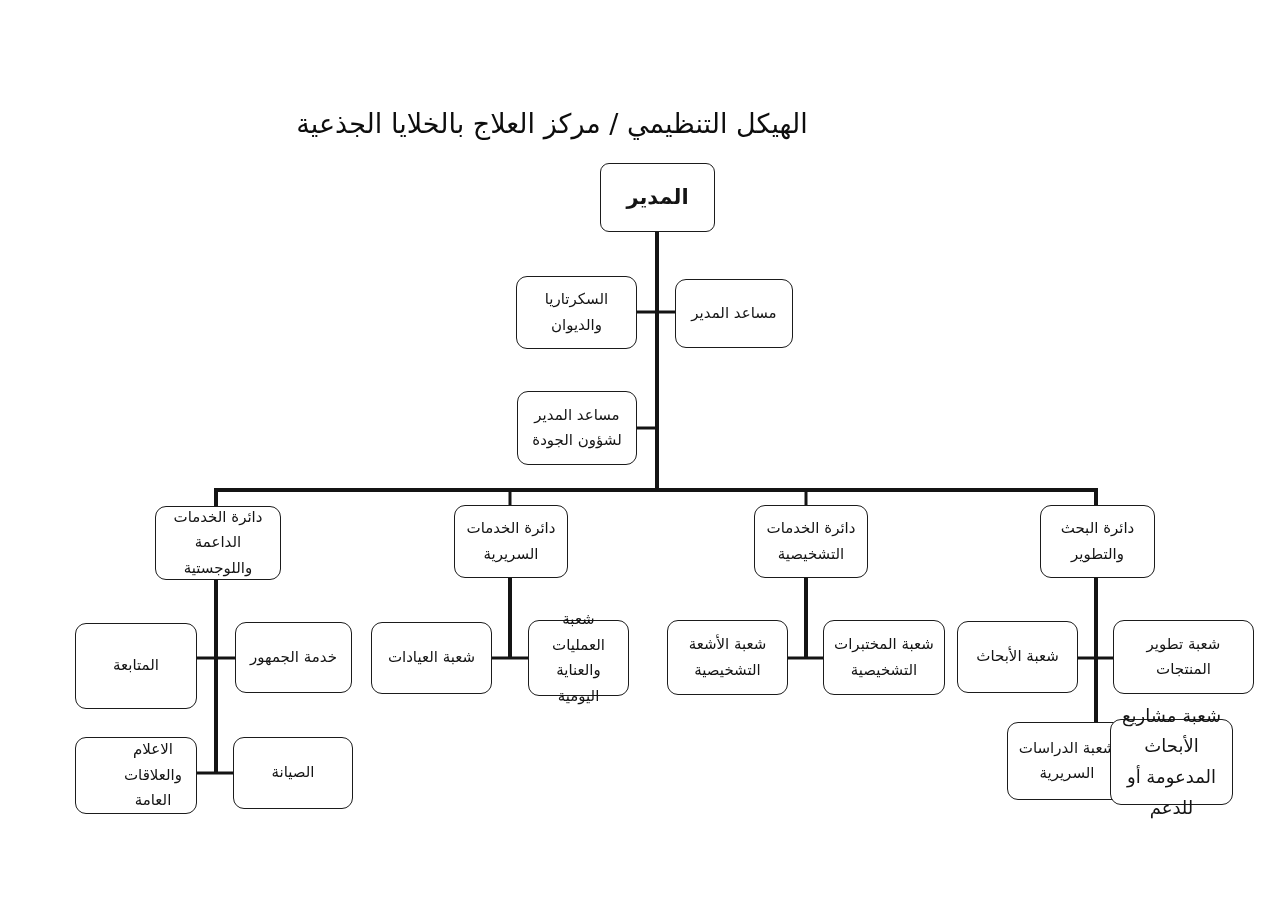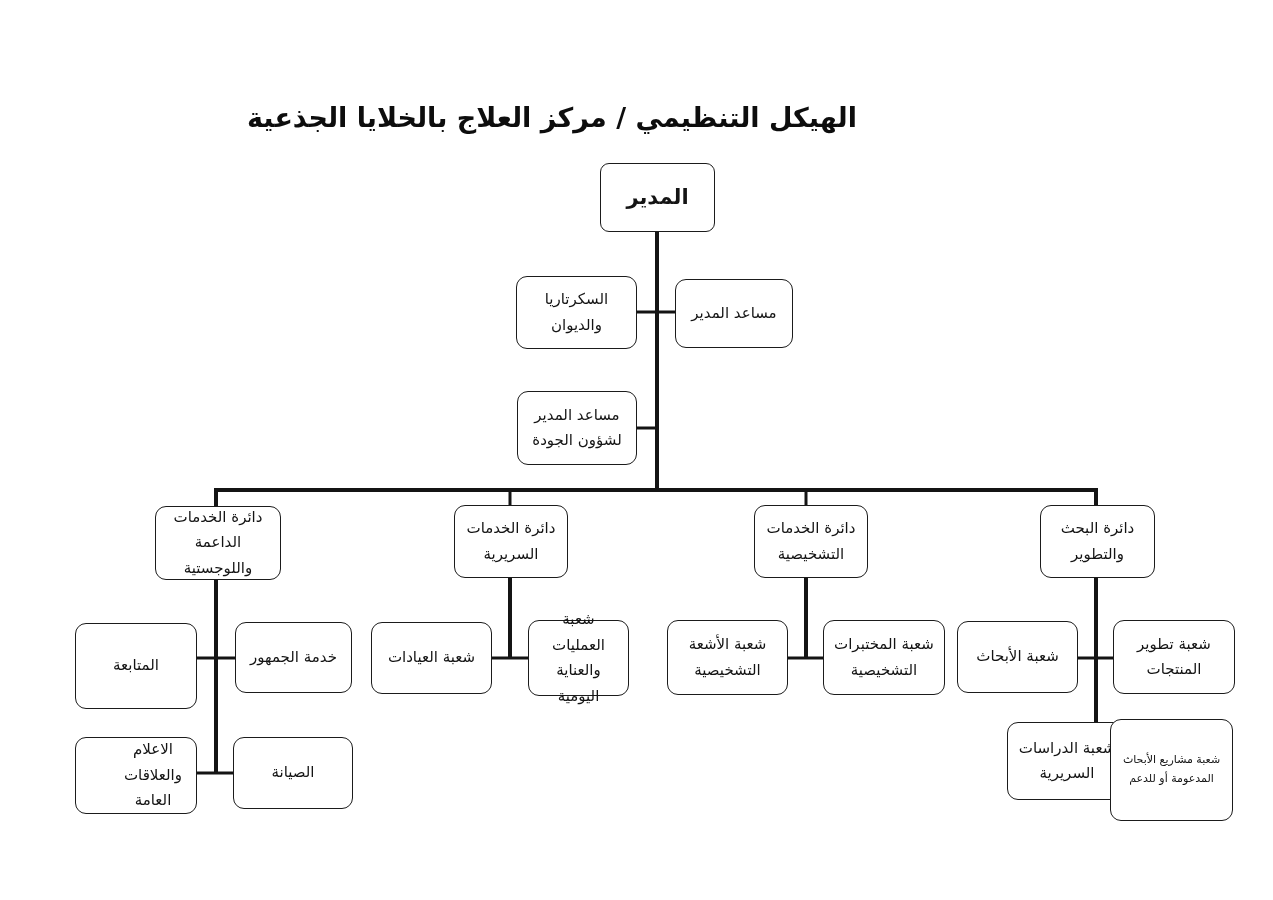--- a/index.html
+++ b/index.html
@@ -8,26 +8,26 @@
   .canvas {
     position: relative;
     width: 1273px;
     height: 900px;
     background: #ffffff;
     overflow: hidden;
   }
   .chart-title {
     position: absolute;
     left: 0;
-    top: 102px;
+    top: 108px;
     width: 1104px;
     text-align: center;
     direction: rtl;
     font-size: 27px;
-    font-weight: bold;
+    font-weight: normal;
     letter-spacing: 0.5px;
     color: #0d0d0d;
   }
   svg.lines { position: absolute; left: 0; top: 0; }
   .node {
     position: absolute;
     background: #ffffff;
     border: 1.6px solid #1b1b1b;
     border-radius: 11px;
     display: flex;
@@ -111,19 +111,19 @@
   <div class="node" style="left:371px; top:622px; width:121px; height:72px;">شعبة العيادات</div>
 
   <div class="node" style="left:528px; top:620px; width:101px; height:76px;">شعبة العمليات والعناية اليومية</div>
 
   <div class="node" style="left:667px; top:620px; width:121px; height:75px;">شعبة الأشعة التشخيصية</div>
 
   <div class="node" style="left:823px; top:620px; width:122px; height:75px;">شعبة المختبرات التشخيصية</div>
 
   <div class="node" style="left:957px; top:621px; width:121px; height:72px;">شعبة الأبحاث</div>
 
-  <div class="node" style="left:1113px; top:620px; width:122px; height:74px;">شعبة تطوير المنتجات</div>
+  <div class="node" style="left:1113px; top:620px; width:141px; height:74px;">شعبة تطوير المنتجات</div>
 
   <div class="node" style="left:963px; top:722px; width:120px; height:78px;margin-left:44px;">شعبة الدراسات السريرية</div>
 
-  <div class="node" style="left:1110px; top:719px; width:123px; height:102px; font-size:11px;">شعبة مشاريع الأبحاث المدعومة أو للدعم</div>
+  <div class="node" style="left:1110px; top:719px; width:123px; height:86px; font-size:18px;">شعبة مشاريع الأبحاث المدعومة أو للدعم</div>
 
 </div>
 
 </body></html>

